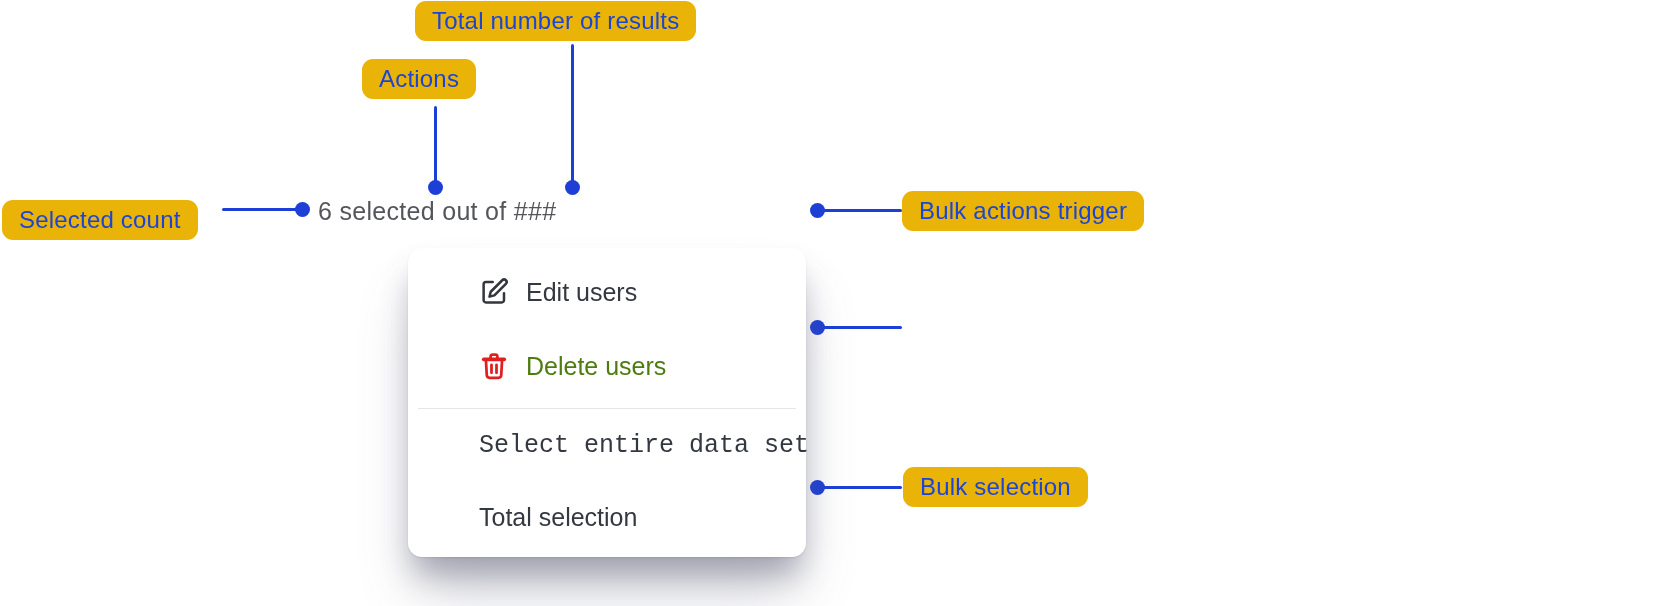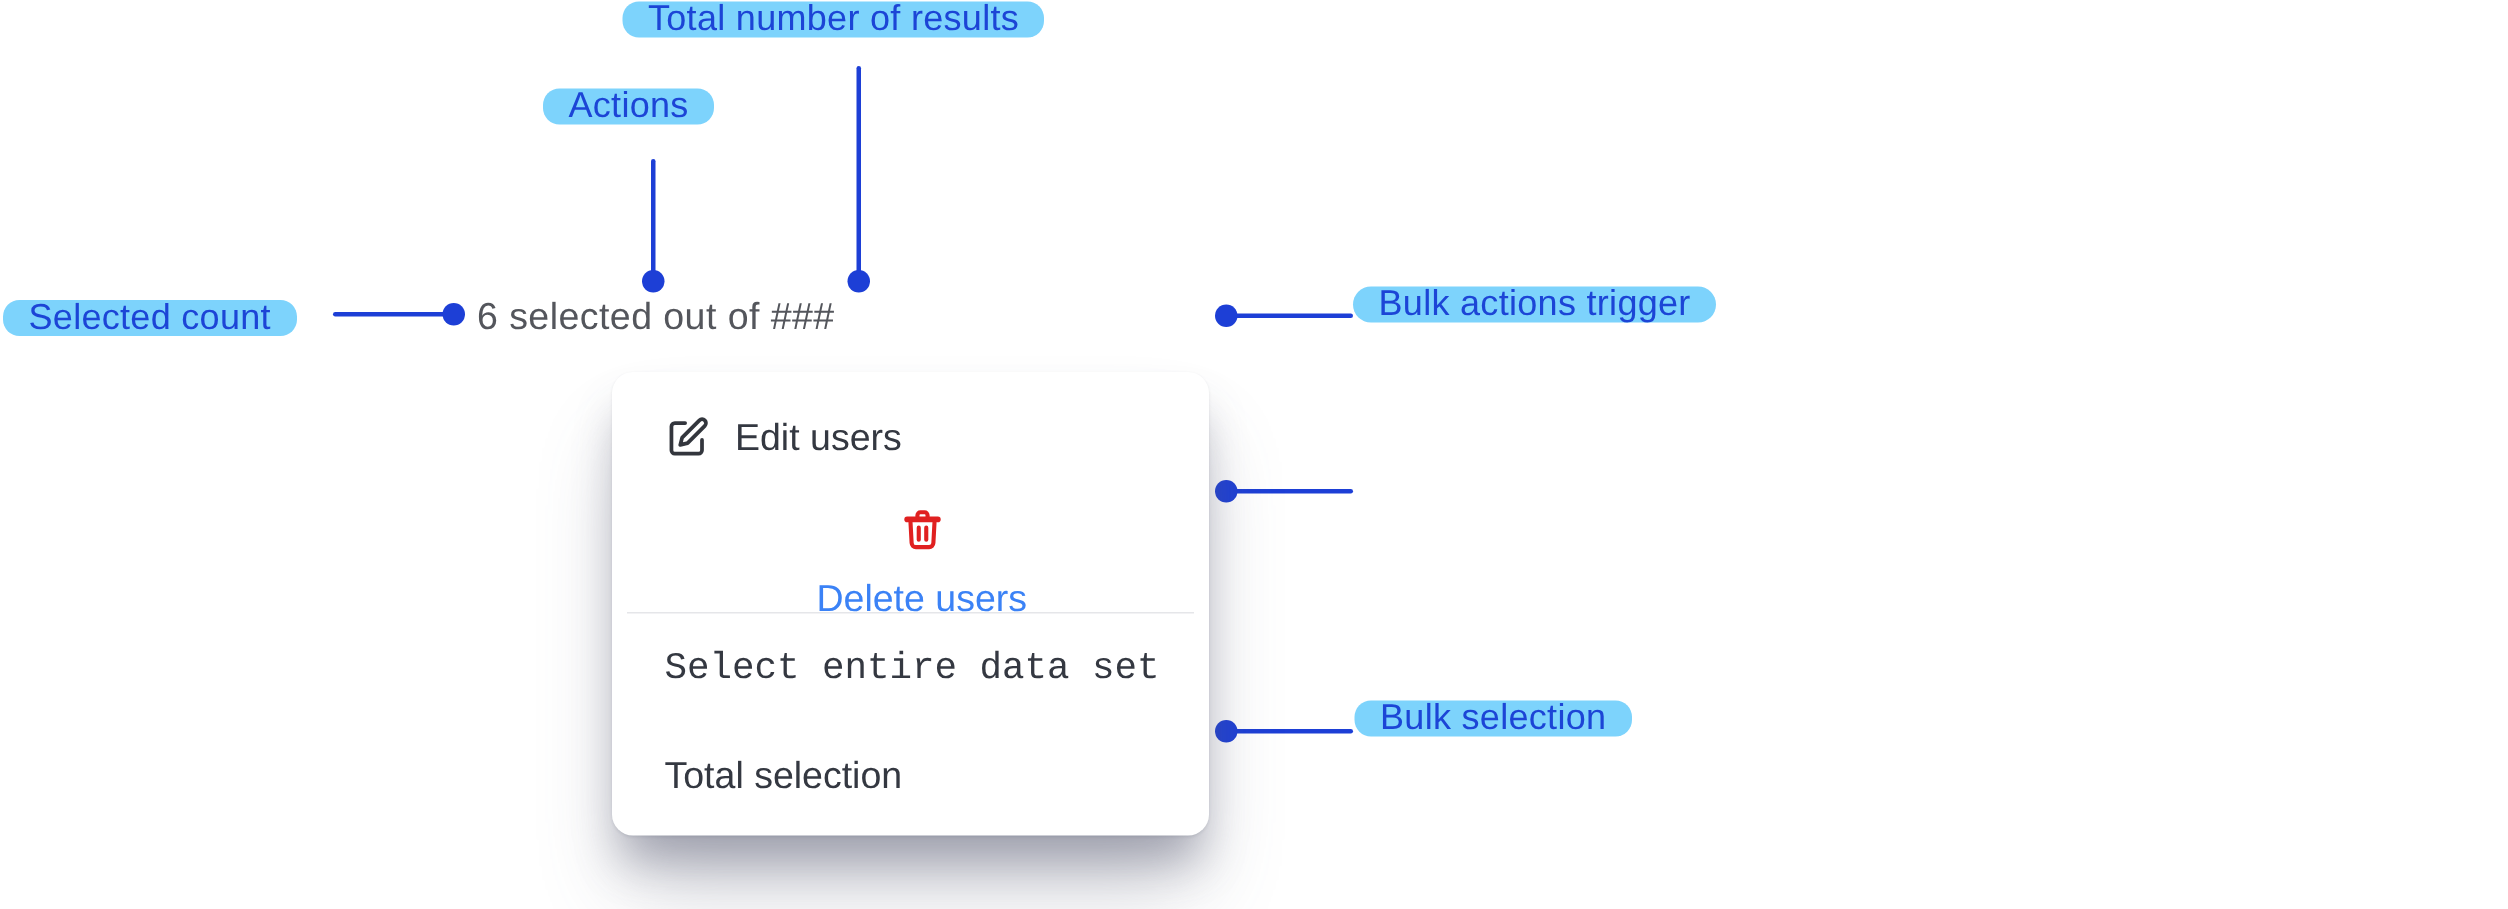--- a/index.html
+++ b/index.html
@@ -1,22 +1,22 @@
 <!DOCTYPE html>
 <html><head>
 <meta charset="utf-8">
 <style>
   html,body{margin:0;padding:0;background:#ffffff;}
   body{font-family:"Liberation Sans","DejaVu Sans",sans-serif;}
   .canvas{position:relative;width:1672px;height:606px;background:#ffffff;overflow:hidden;}
 
   
   .chip{
-    position:absolute;height:24px;display:inline-flex;align-items:center;
-    padding:0 17px;border-radius:11px;background:#7dd3fc;color:#1c45d6;
+    position:absolute;height:40px;display:inline-flex;align-items:center;
+    padding:0 17px;border-radius:11px;background:#eab308;color:#1c45d6;
     font-size:24px;font-weight:500;white-space:nowrap;letter-spacing:.2px;
   }
   
   .cline{position:absolute;background:#1d3fd6;border-radius:2px;}
   .cdot{position:absolute;width:15px;height:15px;border-radius:50%;background:#1d3fd6;}
 
   
   .sel-message{
     position:absolute;left:318px;top:197px;font-size:25px;color:#54565c;
     letter-spacing:.3px;white-space:nowrap;text-align:right;
@@ -35,40 +35,40 @@
   
   .menu{
     position:absolute;left:408px;top:248px;width:398px;box-sizing:border-box;
     padding:16px 0 12px;background:#ffffff;border-radius:14px;
     box-shadow:0 1px 2px rgba(30,35,60,.10),
                0 22px 30px -6px rgba(95,98,120,.45),
                0 40px 58px -10px rgba(95,98,120,.32);
   }
   .mi{
     height:56px;display:flex;align-items:center;gap:17px;
-    padding:0 20px 0 35px;font-size:25px;color:#343841;cursor:pointer;white-space:nowrap;
+    padding:0 20px 0 35px;font-size:25px;color:#343841;cursor:pointer;white-space:nowrap;margin-left:36px;
   }
   .mi .mi-icon{display:flex;align-items:center;color:#33363d;}
-  .mi.danger{color:#3b82f6;flex-direction:column;}
+  .mi.danger{color:#4d7c0f;}
   .mi.danger .mi-icon{color:#e02020;}
   .mi-edit{margin-bottom:18px;}
   .menu-divider{height:0;border-top:1.5px solid #e5e6e9;margin:14px 10px 8px;}
   .mi-select{margin-bottom:16px;font-family:Liberation Mono, monospace;}
 
   svg{display:block;}
 </style>
 </head>
 <body>
 
 <div class="canvas">
 
   <div class="chip" style="left:415px;top:1px;">Total number of results</div>
   <div class="chip" style="left:362px;top:59px;">Actions</div>
   <div class="chip" style="left:2px;top:200px;">Selected count</div>
-  <div class="chip" style="left:902px;top:191px;border-radius:14px;">Bulk actions trigger</div>
+  <div class="chip" style="left:902px;top:191px;">Bulk actions trigger</div>
   <div class="chip" style="left:903px;top:467px;">Bulk selection</div>
 
   <div class="cline" style="left:222px;top:208px;width:76px;height:3px;"></div>
   <div class="cline" style="left:434px;top:106px;width:3px;height:76px;"></div>
   <div class="cline" style="left:571px;top:44px;width:3px;height:138px;"></div>
   <div class="cline" style="left:823px;top:209px;width:79px;height:3px;"></div>
   <div class="cline" style="left:823px;top:326px;width:79px;height:3px;"></div>
   <div class="cline" style="left:823px;top:486px;width:79px;height:3px;"></div>
 
   <div class="cdot" style="left:295px;top:202px;"></div>

